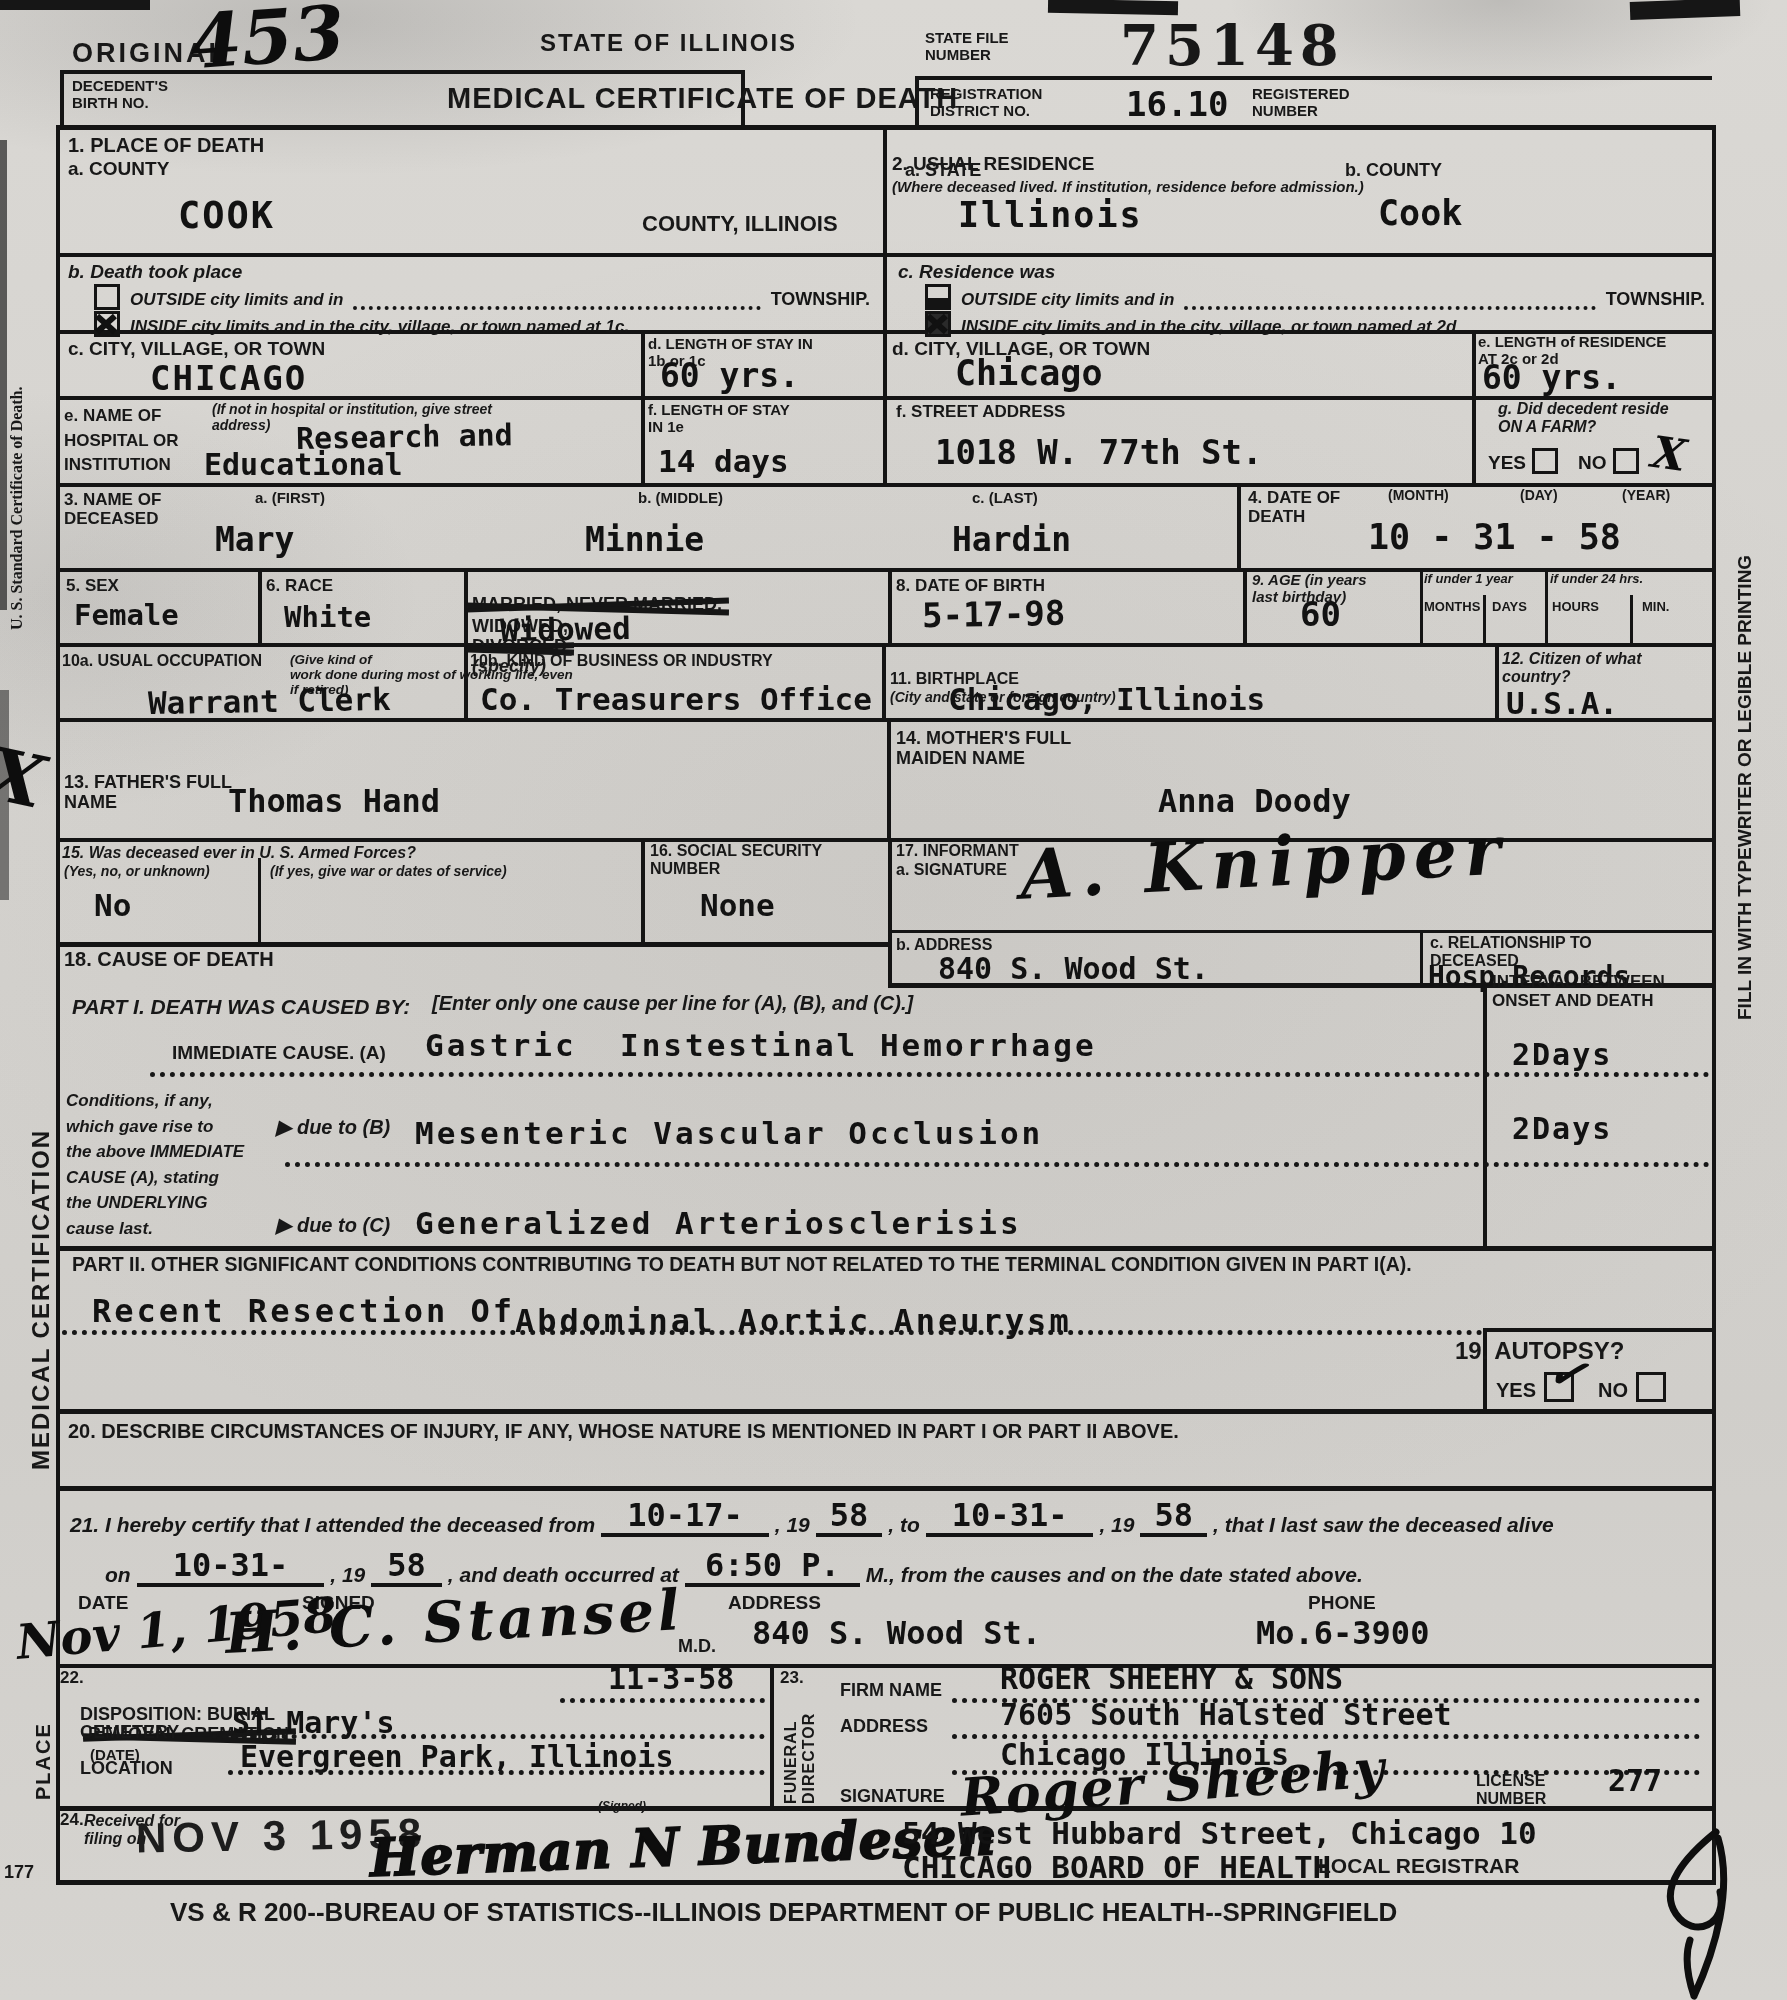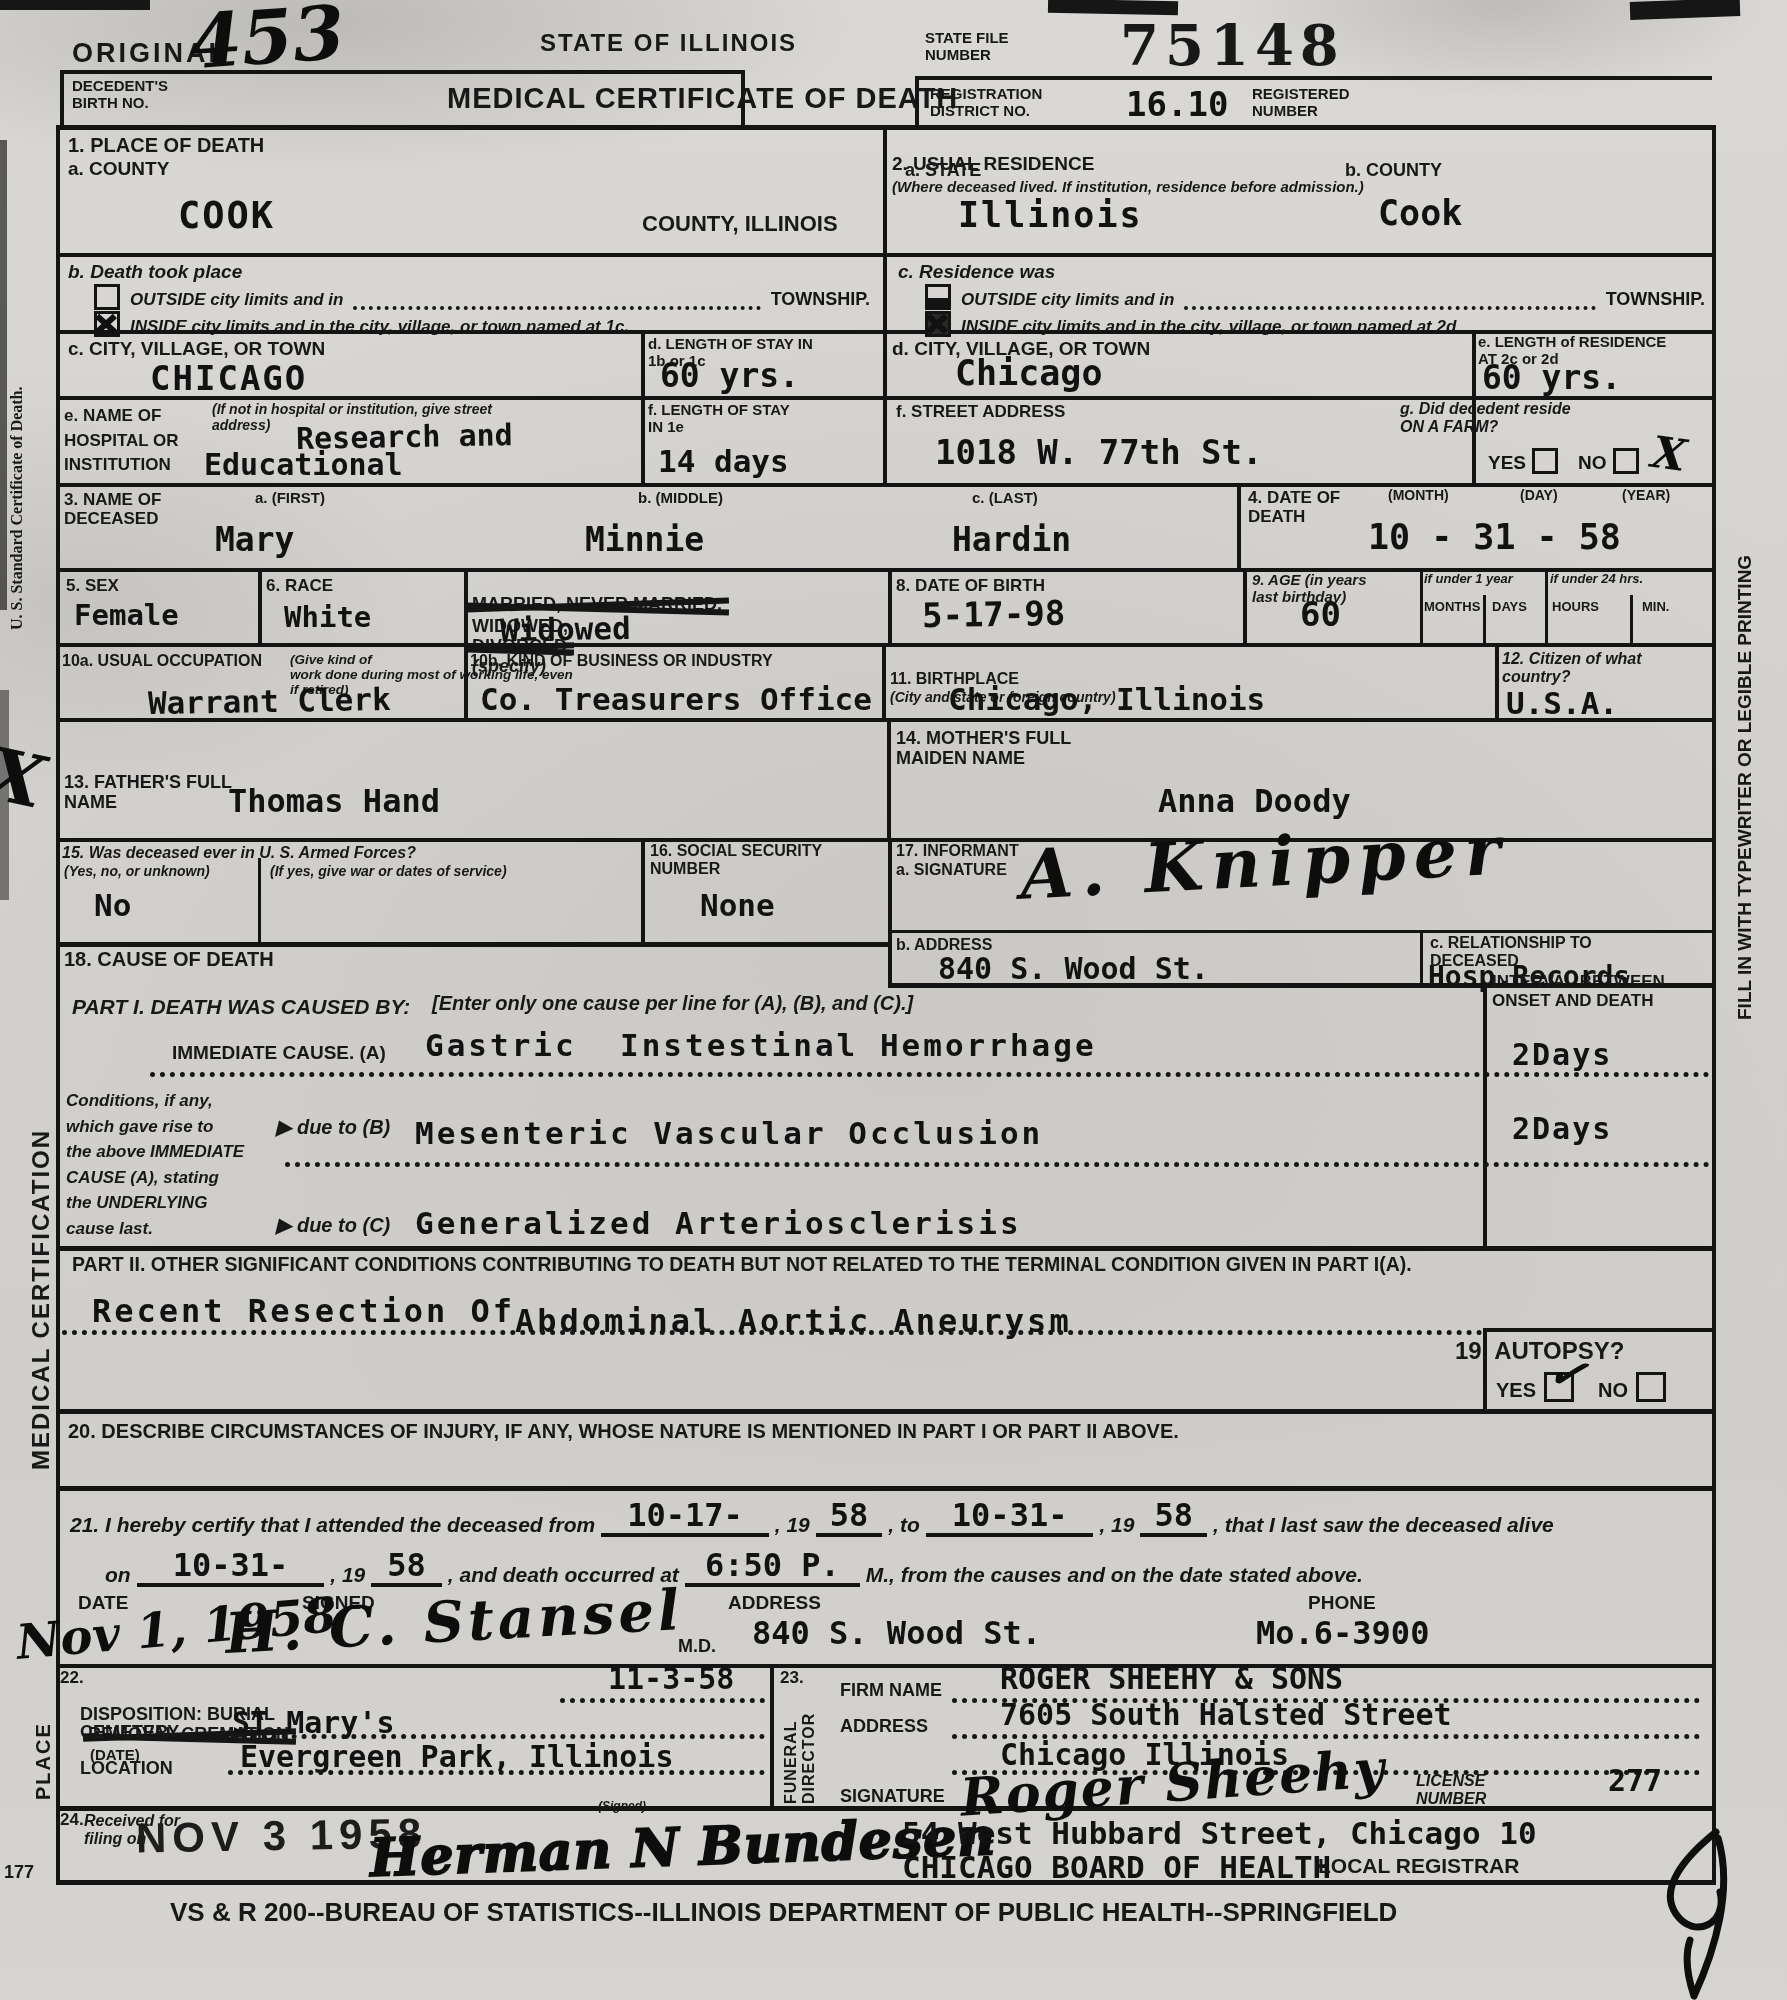--- a/index.html
+++ b/index.html
@@ -168,21 +168,21 @@
   </div>
 
   <div class="lbl" style="left:892px;top:338px;font-size:19px;">d.  CITY, VILLAGE, OR TOWN</div>
   <div class="typed" style="left:955px;top:354px;font-size:35px;">Chicago</div>
   <div class="lbl" style="left:1478px;top:334px;font-size:15px;">e. LENGTH of RESIDENCE
 AT 2c or 2d</div>
   <div class="typed" style="left:1482px;top:360px;font-size:33px;">60 yrs.</div>
 
   <div class="lbl" style="left:896px;top:402px;font-size:17px;">f.  STREET ADDRESS</div>
   <div class="typed" style="left:935px;top:434px;font-size:34px;">1018 W. 77th St.</div>
-  <div class="lbl it" style="left:1400px;top:400px;font-size:16px;">g.  Did decedent reside
+  <div class="lbl it" style="left:1498px;top:400px;font-size:16px;">g.  Did decedent reside
 ON A FARM?</div>
   <div class="dotrow" style="left:1488px;top:448px;width:210px;gap:6px;">
     <span style="font-weight:bold;font-size:19px;">YES</span>
     <span class="cb"></span>
     <span style="font-weight:bold;font-size:19px;margin-left:14px;">NO</span>
     <span class="cb"></span>
   </div>
   <span class="script" style="left:1652px;top:428px;font-size:44px;transform:rotate(8deg);">X</span>
 
   <div class="lbl" style="left:64px;top:490px;font-size:17px;">3.  NAME OF
@@ -352,21 +352,21 @@
   <div class="lbl" style="left:840px;top:1680px;font-size:18px;">FIRM NAME</div>
   <div class="typed" style="left:1000px;top:1662px;font-size:30px;">ROGER SHEEHY &amp; SONS</div>
   <div class="dots" style="left:952px;top:1698px;width:748px;"></div>
   <div class="lbl" style="left:840px;top:1716px;font-size:18px;">ADDRESS</div>
   <div class="typed" style="left:1000px;top:1698px;font-size:30px;">7605 South Halsted Street</div>
   <div class="dots" style="left:952px;top:1734px;width:748px;"></div>
   <div class="typed" style="left:1000px;top:1738px;font-size:30px;">Chicago Illinois</div>
   <div class="dots" style="left:952px;top:1770px;width:748px;"></div>
   <div class="lbl" style="left:840px;top:1786px;font-size:18px;">SIGNATURE</div>
   <div class="script" style="left:960px;top:1752px;font-size:52px;letter-spacing:2px;transform:rotate(-4deg);">Roger Sheehy</div>
-  <div class="lbl" style="left:1416px;top:1772px;font-size:16px;font-style:italic;">LICENSE
+  <div class="lbl" style="left:1476px;top:1772px;font-size:16px;">LICENSE
 NUMBER</div>
   <div class="typed" style="left:1608px;top:1764px;font-size:30px;">277</div>
 
   <div class="lbl" style="left:60px;top:1810px;font-size:17px;">24.</div>
   <div class="lbl it" style="left:84px;top:1812px;font-size:16px;">Received for
 filing on</div>
   <div class="lbl" style="left:136px;top:1812px;font-size:42px;letter-spacing:6px;transform:rotate(-1deg);color:#1d1d1d;">NOV 3   1958</div>
   <div class="lbl it" style="left:566px;top:1800px;font-size:12px;margin-left:32px;">(Signed)</div>
   <div class="script" style="left:370px;top:1816px;font-size:52px;letter-spacing:1px;transform:rotate(-2deg);-webkit-text-stroke:2px #0d0d0d;">Herman N Bundesen</div>
   <div class="typed" style="left:902px;top:1816px;font-size:31px;">54 West Hubbard Street, Chicago 10</div>

